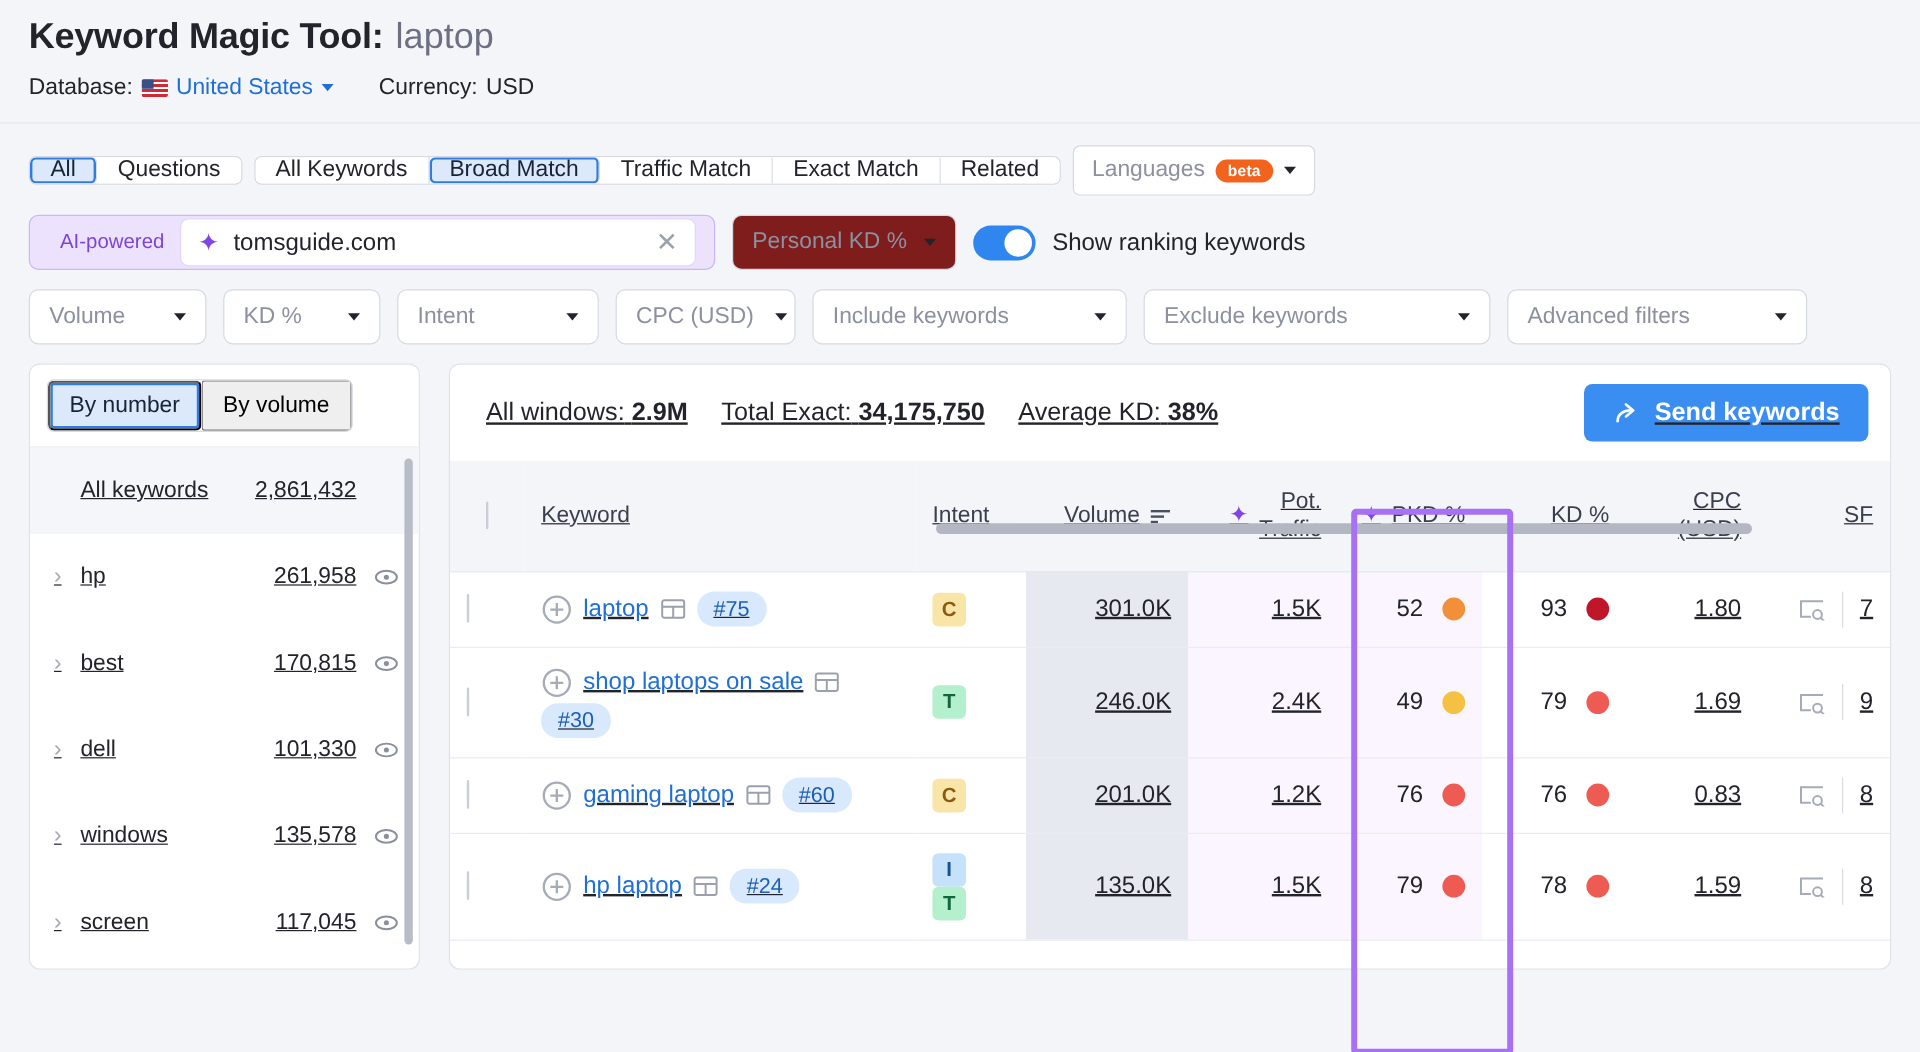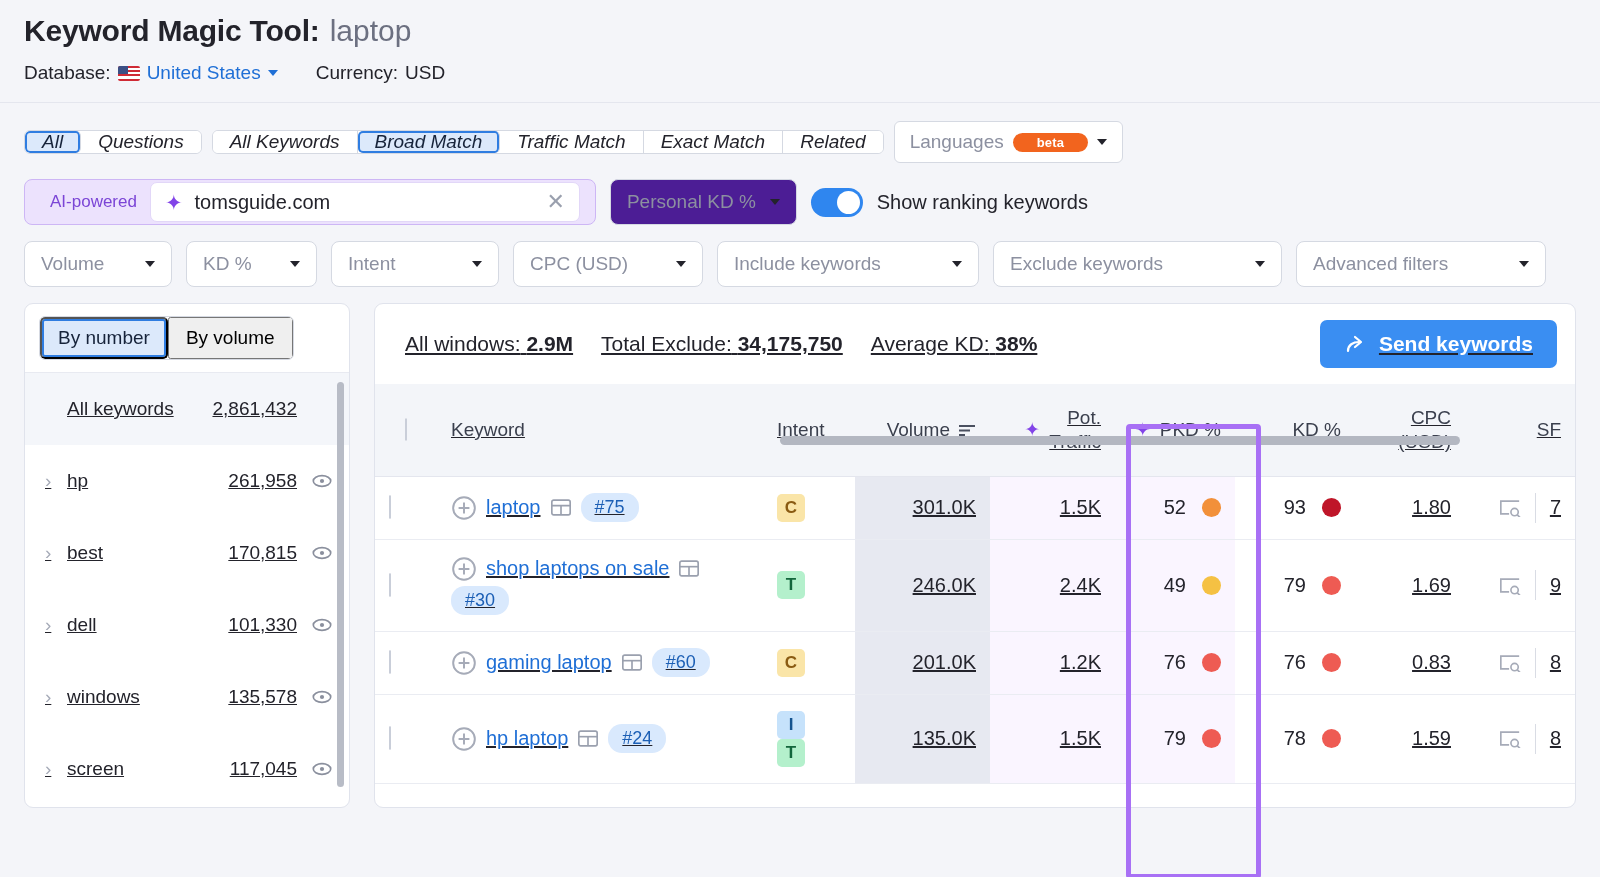--- a/index.html
+++ b/index.html
@@ -30,39 +30,39 @@
   .chev-sm { border-left-width:5px; border-right-width:5px; border-top-width:6px; }
 
   .hr { height:1px; background:#e4e6ee; width:100%; }
 
   
   .filters { padding: 18px 24px 0 24px; }
   .row1 { display:flex; align-items:center; gap:10px; }
   .seg { display:flex; background:#fff; border:1px solid #d5d9e2; border-radius:6px; overflow:hidden; }
   .seg > .segbtn { font-size:19px; padding:0 17px; background:#fff; color:#23232b;
                    border:none; border-right:1px solid #d5d9e2; cursor:pointer; white-space:nowrap;
-                   font-family:"Liberation Sans", sans-serif; line-height:1.2;font-style:italic; }
+                   font-family:"Liberation Sans", sans-serif; line-height:1.2; }
   .seg > .segbtn:last-child { border-right:none; }
   .segbtn.active { background:#dce9fb; box-shadow: inset 0 0 0 2px #2f7de1; border-radius:5px; color:#16233a;}
   .pillbox { display:flex; align-items:center; gap:9px; background:#fff; border:1px solid #d5d9e2;
              border-radius:6px; padding:9px 15px; font-size:19px; color:#8c90a0; cursor:pointer; }
-  .beta { background:#f2641e; color:#fff; font-size:13px; font-weight:bold; padding:2px 24px;
+  .beta { background:#f2641e; color:#fff; font-size:13px; font-weight:bold; padding:2px 10px;
           border-radius:10px; letter-spacing:.2px; }
 
   .row2 { display:flex; align-items:center; gap:14px; margin-top:16px; }
   .aiwrap { display:flex; align-items:center; background:#ece2fd; border:1px solid #cdb6f5;
             border-radius:8px; padding:12px; height:46px; overflow:hidden; }
   .ailabel { font-size:17px; color:#7b45d6; padding:0 13px; white-space:nowrap; }
   .aifield { display:flex; align-items:center; gap:12px; background:#fff; height:40px;
              border-radius:7px; margin-right:3px; padding:0 14px 0 14px; width:430px;
              border:1px solid #e2d7f8; }
   .sparkle { color:#8244e8; font-size:21px; line-height:1; }
   .aival { font-size:20px; color:#23232b; flex:1; }
   .xclose { color:#9aa0ae; font-size:22px; cursor:pointer; line-height:1; }
-  .kdbox { display:flex; align-items:center; gap:14px; background:#4c1d95; border:1px solid #d5d9e2;
+  .kdbox { display:flex; align-items:center; gap:14px; background:#7f1d1d; border:1px solid #d5d9e2;
            border-radius:8px; padding:10px 16px; font-size:19px; color:#8c90a0; cursor:pointer; height:46px;}
   .toggle { width:52px; height:29px; border-radius:15px; background:#2f86ef; position:relative; cursor:pointer; }
   .toggle .knob { position:absolute; top:3px; right:3px; width:23px; height:23px; border-radius:50%; background:#fff; }
   .togglelabel { font-size:20px; }
 
   .row3 { display:flex; align-items:center; gap:14px; margin-top:16px; }
   .dd { display:flex; align-items:center; justify-content:space-between; gap:18px; background:#fff;
         border:1px solid #d5d9e2; border-radius:8px; padding:11px 16px; font-size:19px;
         color:#8c90a0; cursor:pointer; white-space:nowrap; }
   .dd .chev { color:#23232b; }
@@ -211,21 +211,21 @@
         <span class="chev chev-sm"></span>
       </div>
       <div class="dd" style="width:131px">
         <span>KD %</span>
         <span class="chev chev-sm"></span>
       </div>
       <div class="dd" style="width:168px">
         <span>Intent</span>
         <span class="chev chev-sm"></span>
       </div>
-      <div class="dd" style="width:190px">
+      <div class="dd" style="width:150px">
         <span>CPC (USD)</span>
         <span class="chev chev-sm"></span>
       </div>
       <div class="dd" style="width:262px">
         <span>Include keywords</span>
         <span class="chev chev-sm"></span>
       </div>
       <div class="dd" style="width:289px">
         <span>Exclude keywords</span>
         <span class="chev chev-sm"></span>
@@ -298,21 +298,21 @@
                 <circle cx="12" cy="12" r="2.3" fill="currentColor" stroke="none"></circle>
               </svg></span>
         </div>
       </div>
       <div class="sb-scroll"></div>
     </div>
 
     <div class="main">
       <div class="m-top">
         <span class="m-stat"><span>All windows:</span> <b>2.9M</b></span>
-        <span class="m-stat"><span>Total Exclude:</span> <b>34,175,750</b></span>
+        <span class="m-stat"><span>Total Exact:</span> <b>34,175,750</b></span>
         <span class="m-stat"><span>Average KD:</span> <b>38%</b></span>
         <button class="sendbtn">
           <svg width="24" height="24" viewBox="0 0 24 24" fill="none" stroke="#fff" stroke-width="2.2" stroke-linecap="round" stroke-linejoin="round">
               <path d="M4 19c0-6 5-9 11-9"></path>
               <polyline points="11,5 17,10 11,15"></polyline>
             </svg>
           <span>Send keywords</span>
         </button>
       </div>
 

